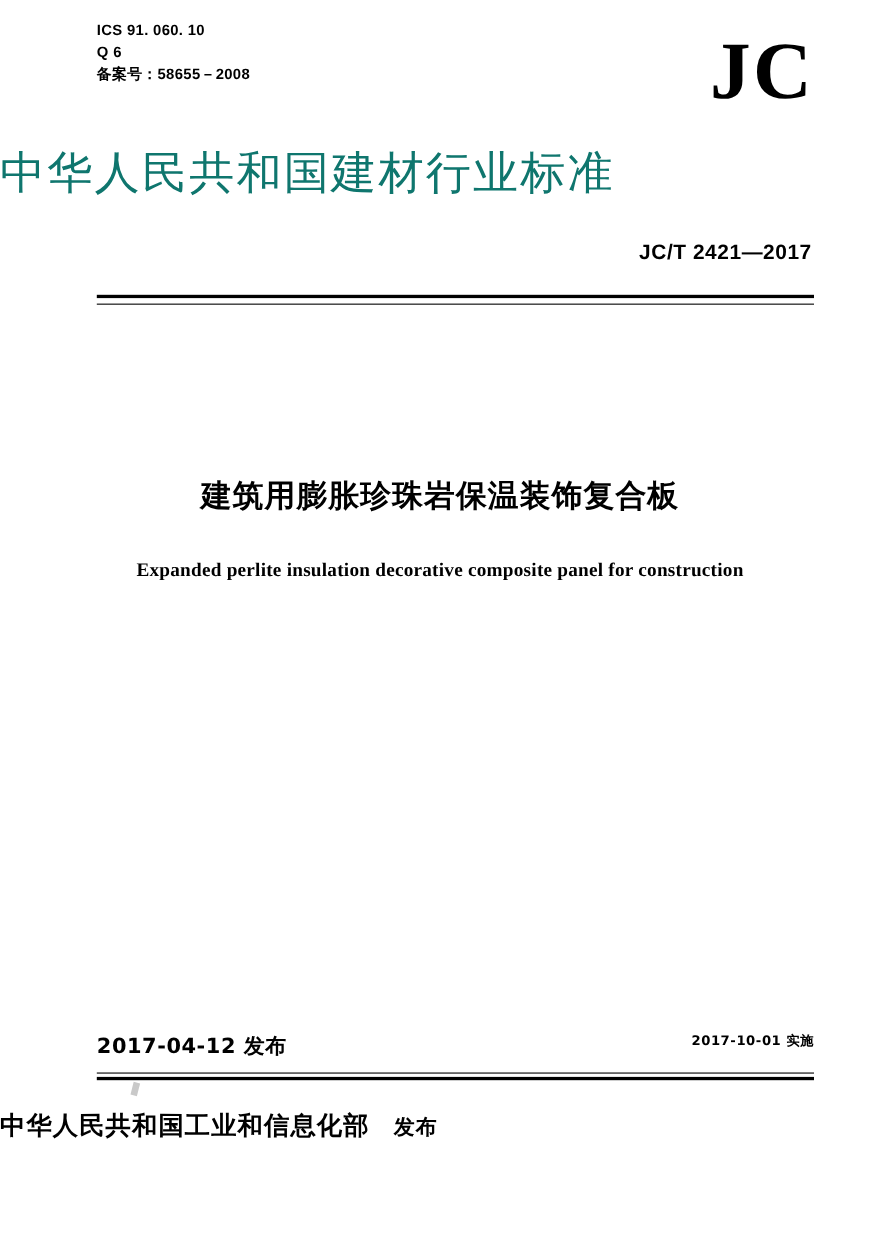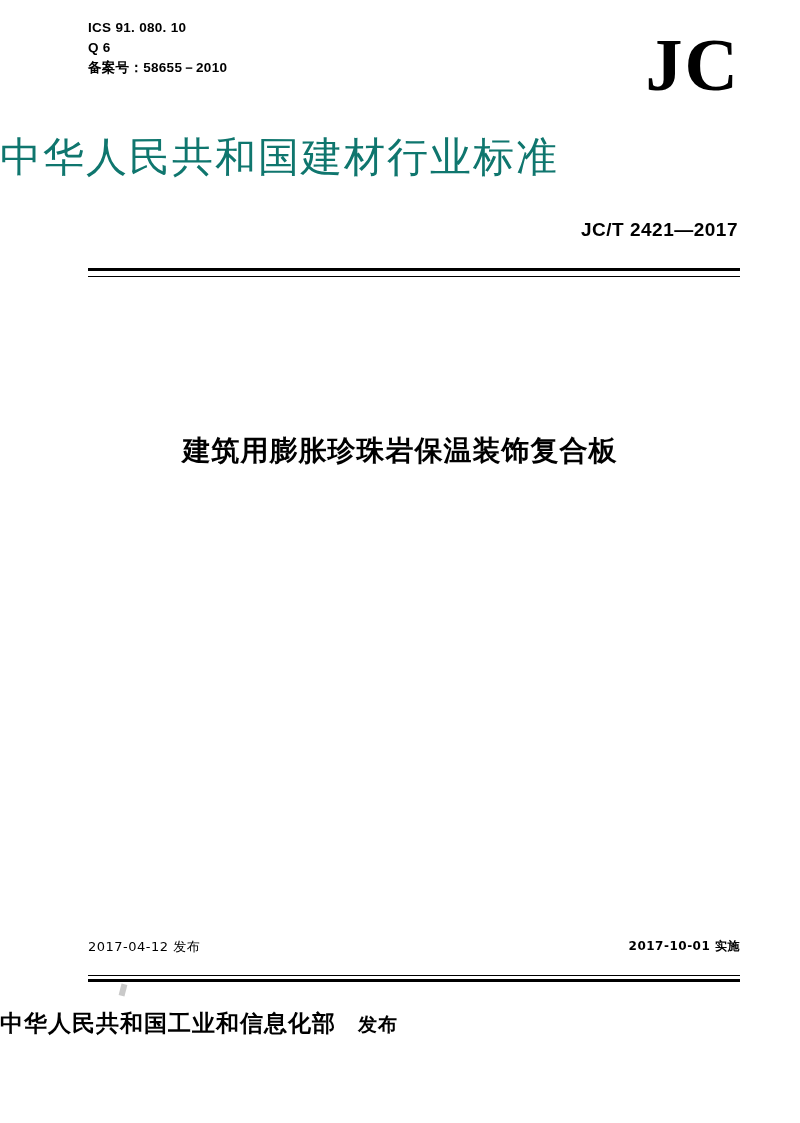--- a/index.html
+++ b/index.html
@@ -123,22 +123,22 @@
     letter-spacing: 0.2px;
     color: #000;
   }
 
   
   .date-left {
     position: absolute;
     top: 938px;
     left: 88px;
     font-family: "DejaVu Sans", sans-serif;
-    font-weight: normal;
-    font-size: 13px;
+    font-weight: bold;
+    font-size: 19px;
     letter-spacing: 0.5px;
     color: #000;
   }
   .date-right {
     position: absolute;
     top: 938px;
     right: 60px;
     font-family: "DejaVu Sans", sans-serif;
     font-weight: bold;
     font-size: 12px;
@@ -193,35 +193,36 @@
     transform: rotate(14deg);
   }
 </style>
 </head>
 <body>
 
 <div class="page">
 
   <div class="header">
     <div class="ics-block">
-      <div>ICS 91. 080. 10</div>
+      <div>ICS 91. 060. 10</div>
       <div>Q 6</div>
-      <div>备案号：58655－2010</div>
+      <div>备案号：58655－2008</div>
     </div>
     <div class="jc-logo">JC</div>
   </div>
 
   <div class="nat-title">中华人民共和国建材行业标准</div>
 
   <div class="std-no">JC/T 2421—2017</div>
 
   <div class="rule-thick"></div>
   <div class="rule-thin"></div>
 
   <div class="doc-title-cn">建筑用膨胀珍珠岩保温装饰复合板</div>
+  <div class="doc-title-en">Expanded perlite insulation decorative composite panel for construction</div>
 
   <div class="date-left">2017-04-12 发布</div>
   <div class="date-right">2017-10-01 实施</div>
 
   <div class="rule-bottom-thin"></div>
   <div class="rule-bottom-thick"></div>
   <div class="stray-mark"></div>
 
   <div class="issuer">
     <span>中华人民共和国工业和信息化部</span><span class="issuer-verb">发布</span>

